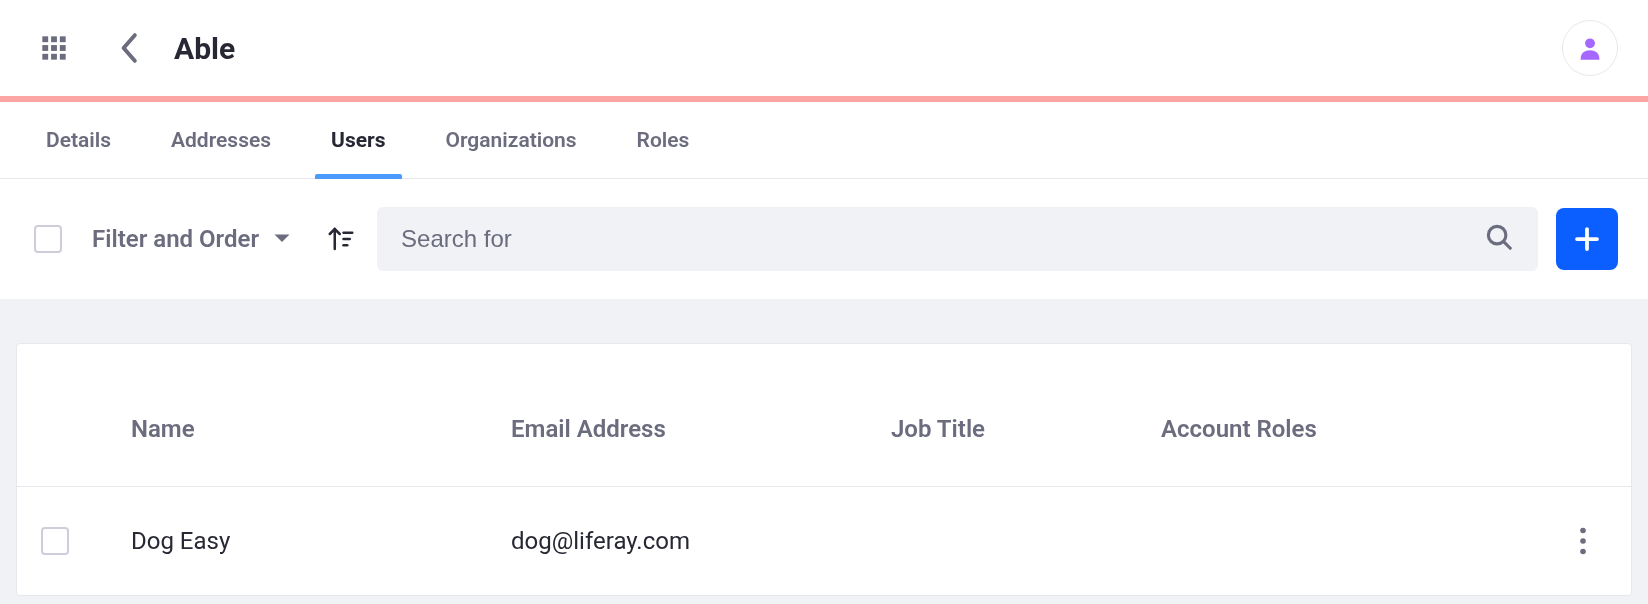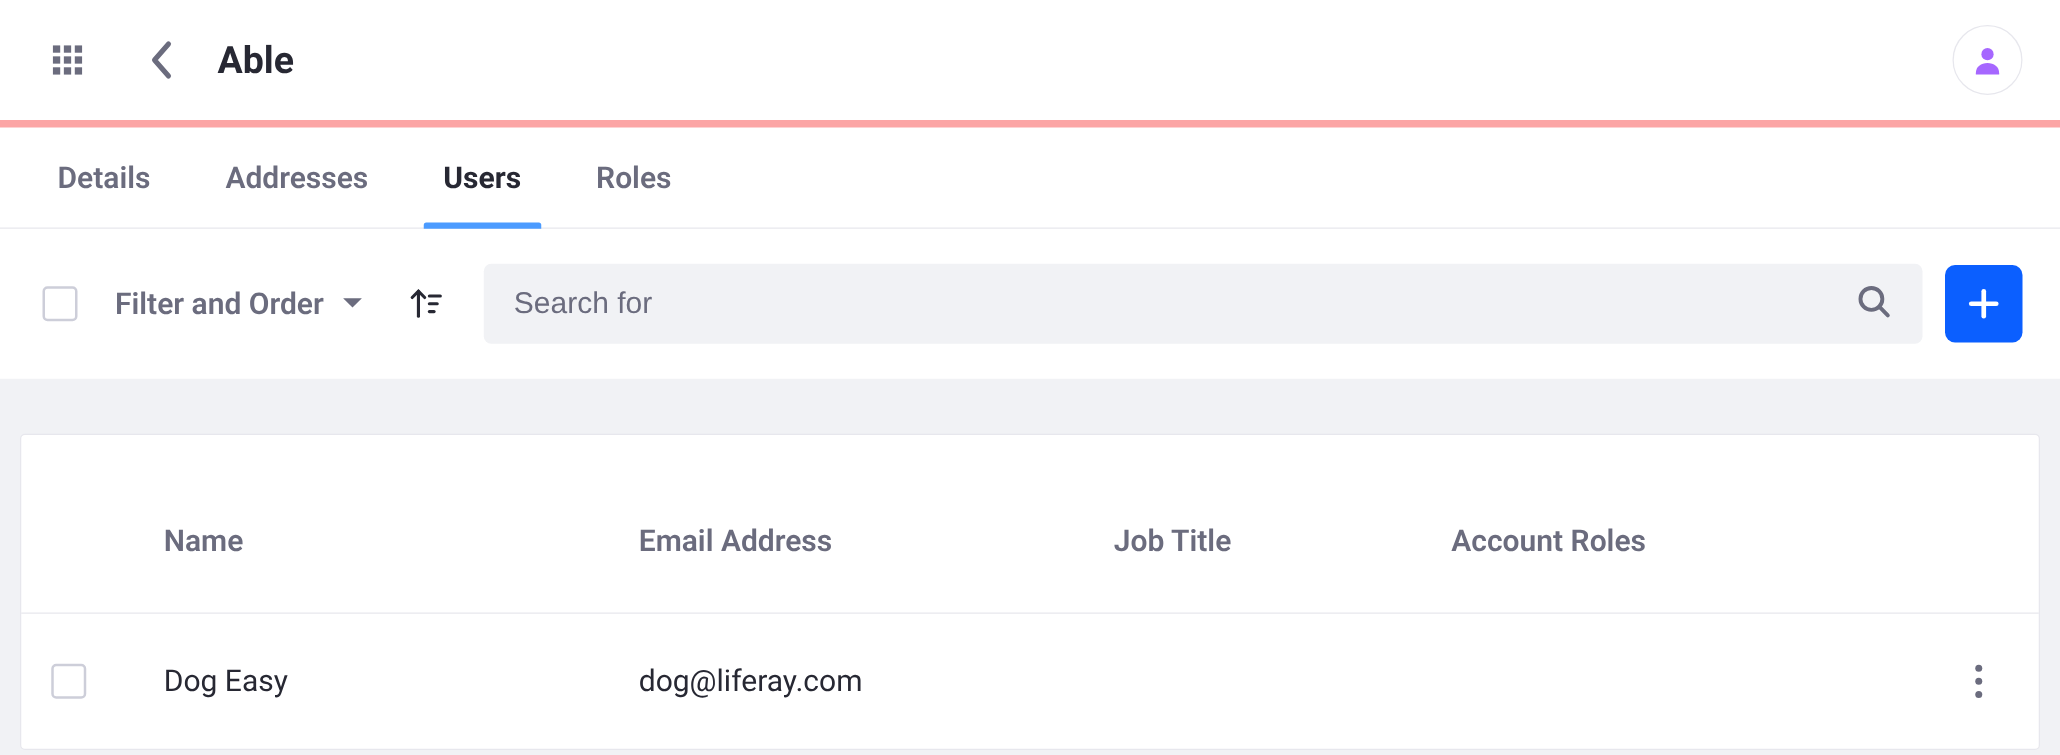--- a/index.html
+++ b/index.html
@@ -53,21 +53,21 @@
     .avatar svg { color: #a667ff; }
     .tabs {
       display: flex;
       gap: 60px;
       padding: 0 46px;
       border-bottom: 1px solid #e7e7ed;
       align-items: center;
     }
     .tab {
       padding: 26px 0 26px 0;
-      font-size: 24px;
+      font-size: 21px;
       font-weight: 600;
       color: #6b6c7e;
       cursor: pointer;
       position: relative;
     }
     .tab.active {
       color: #272833;
       font-weight: 700;
     }
     .tab.active::after {
@@ -117,21 +117,21 @@
       margin-left: 18px;
     }
     .search-wrap {
       flex: 1;
       display: flex;
       align-items: center;
       background: #f1f2f5;
       border-radius: 6px;
       padding: 0 24px;
       height: 64px;
-      margin-left: 14px;
+      margin-left: 4px;
     }
     .search-input {
       flex: 1;
       border: none;
       background: transparent;
       font-size: 24px;
       color: #6b6c7e;
       outline: none;
     }
     .search-input::placeholder { color: #6b6c7e; }
@@ -226,20 +226,21 @@
       <circle cx="12" cy="8" r="4.2"></circle>
       <path d="M4 21c0-4.5 3.6-7 8-7s8 2.5 8 7v1H4v-1z"></path>
     </svg>
   </div>
 </div>
 
 <div class="tabs">
   <div class="tab">Details</div>
   <div class="tab">Addresses</div>
   <div class="tab active">Users</div>
+  <div class="tab">Organizations</div>
   <div class="tab">Roles</div>
 </div>
 
 <div class="toolbar">
   <div class="checkbox"></div>
   <div class="filter-order">
     <span>Filter and Order</span>
     <svg width="18" height="12" viewBox="0 0 12 8" fill="#6b6c7e">
       <path d="M1 1l5 5 5-5z"></path>
     </svg>

